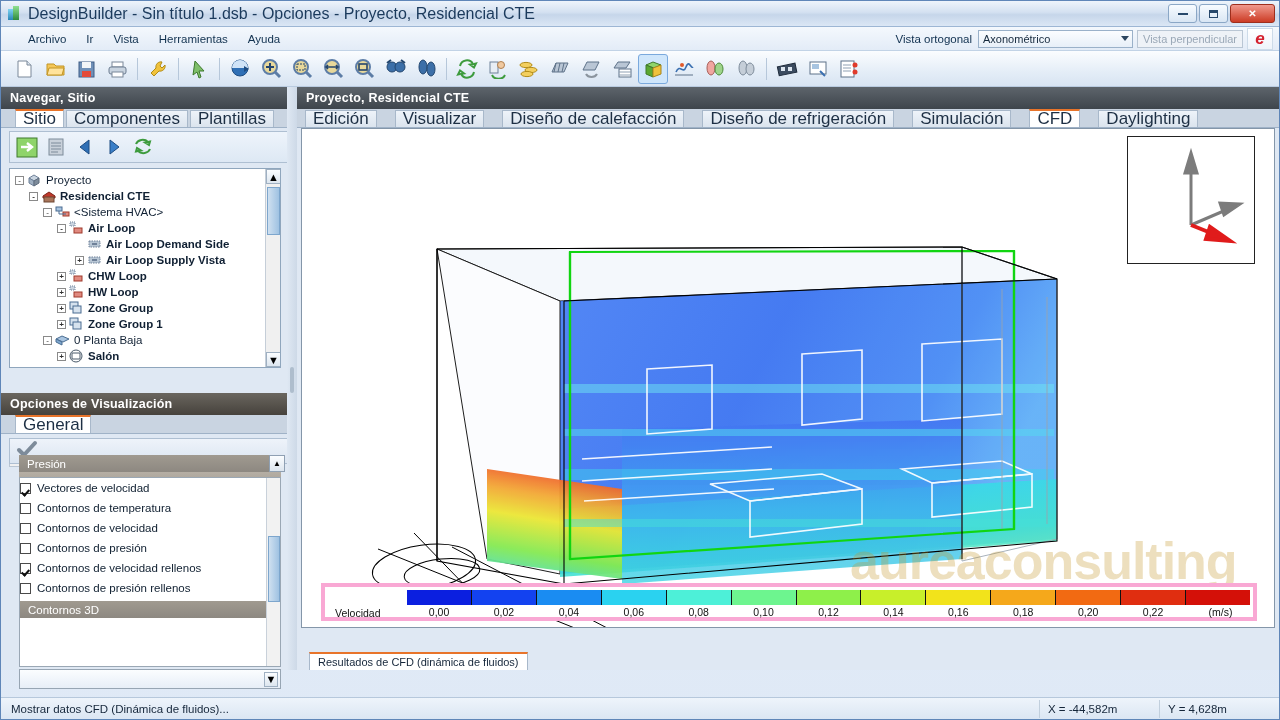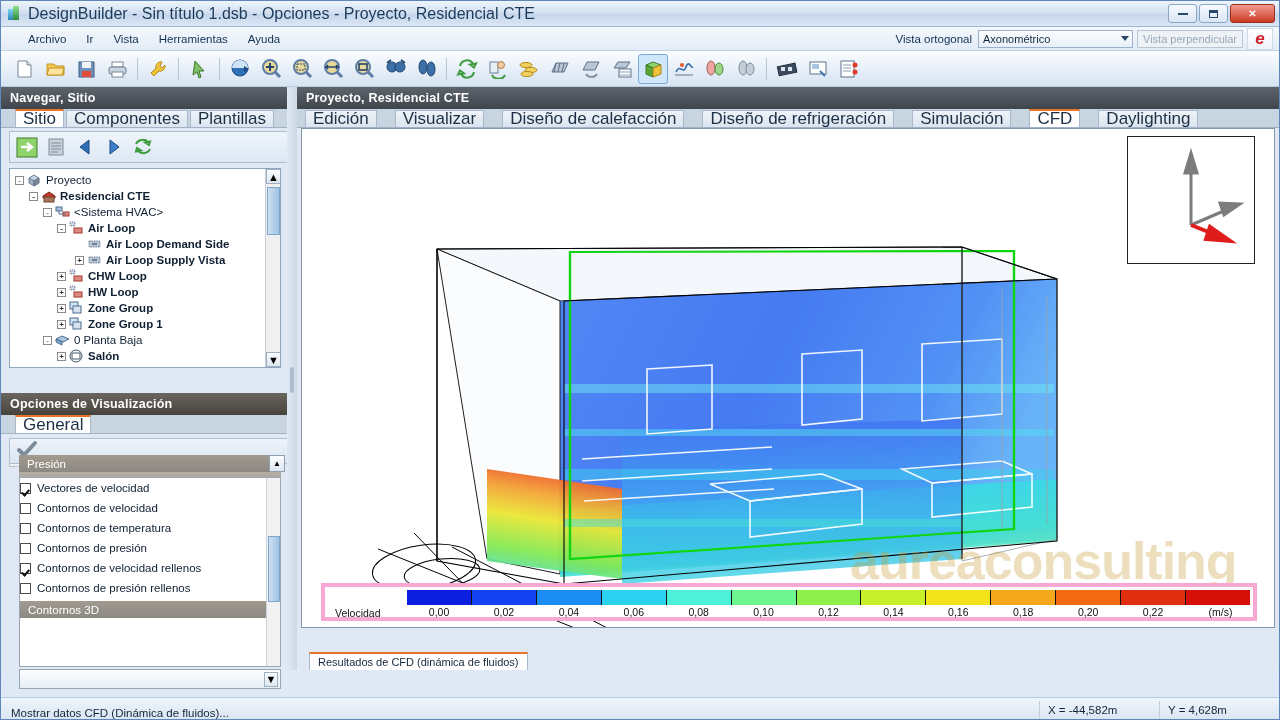--- a/index.html
+++ b/index.html
@@ -164,21 +164,21 @@
     color:#111; transform:translateX(-50%); }
   .bottom-tabs{ position:absolute; left:4px; bottom:0px; height:19px;
     display:flex; align-items:flex-end; padding-left:8px; }
   .btab{ height:18px; padding:0 8px; font-size:11px; display:flex; align-items:center;
     background:#fff; border:1px solid #a8b8ca; border-bottom:none;
     border-top:2px solid #e8742a; color:#15263a; }
 
   
   .status{ position:absolute; left:0; bottom:0; width:1278px; height:22px;
     background:linear-gradient(#eef4fb,#dbe6f3); border-top:1px solid #b6c8dc;
-    display:flex; align-items:flex-end; }
+    display:flex; align-items:center; }
   .status .msg{ padding-left:10px; font-size:11.5px; color:#15263a; flex:1; }
   .status .coord{ width:120px; font-size:11.5px; color:#15263a;
     border-left:1px solid #c1cfdd; height:18px; display:flex; align-items:center;
     padding-left:8px; }
 
   .wm{ position:absolute; font-family:"Liberation Sans", sans-serif;
     color:rgba(196,150,40,.30); font-weight:bold; pointer-events:none; }
 </style>
 </head>
 <body>
@@ -591,25 +591,25 @@
                   background:linear-gradient(#fbfdff,#dde6ef); border:1px solid #8fa0b3;
                   display:flex; align-items:center; justify-content:center; font-size:8px;">▲</div>
 
       <div class="optlist">
         <div class="chkrow">
           <span class="cb on"></span>
           <span>Vectores de velocidad</span>
           </div>
         <div class="chkrow">
           <span class="cb"></span>
-          <span>Contornos de velocidad</span>
+          <span>Contornos de temperatura</span>
           </div>
         <div class="chkrow">
           <span class="cb"></span>
-          <span>Contornos de temperatura</span>
+          <span>Contornos de velocidad</span>
           </div>
         <div class="chkrow">
           <span class="cb"></span>
           <span>Contornos de presión</span>
           </div>
         <div class="chkrow">
           <span class="cb on"></span>
           <span>Contornos de velocidad rellenos</span>
           </div>
         <div class="chkrow">

